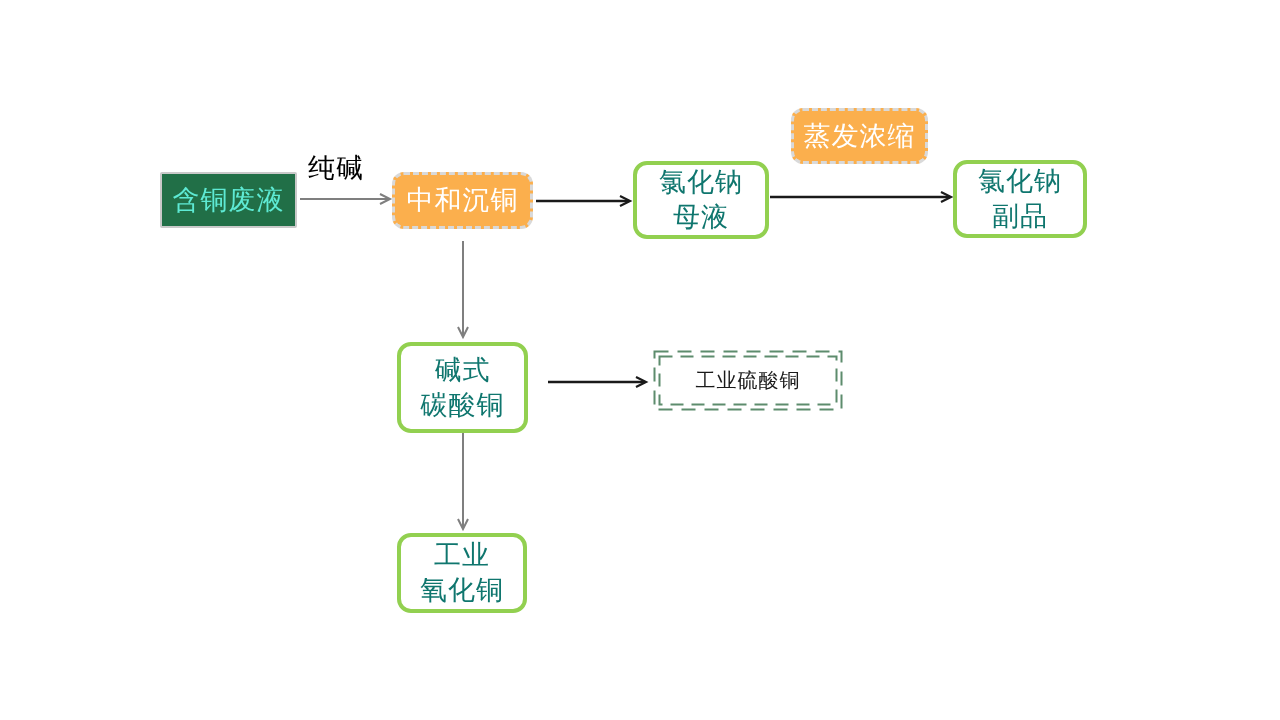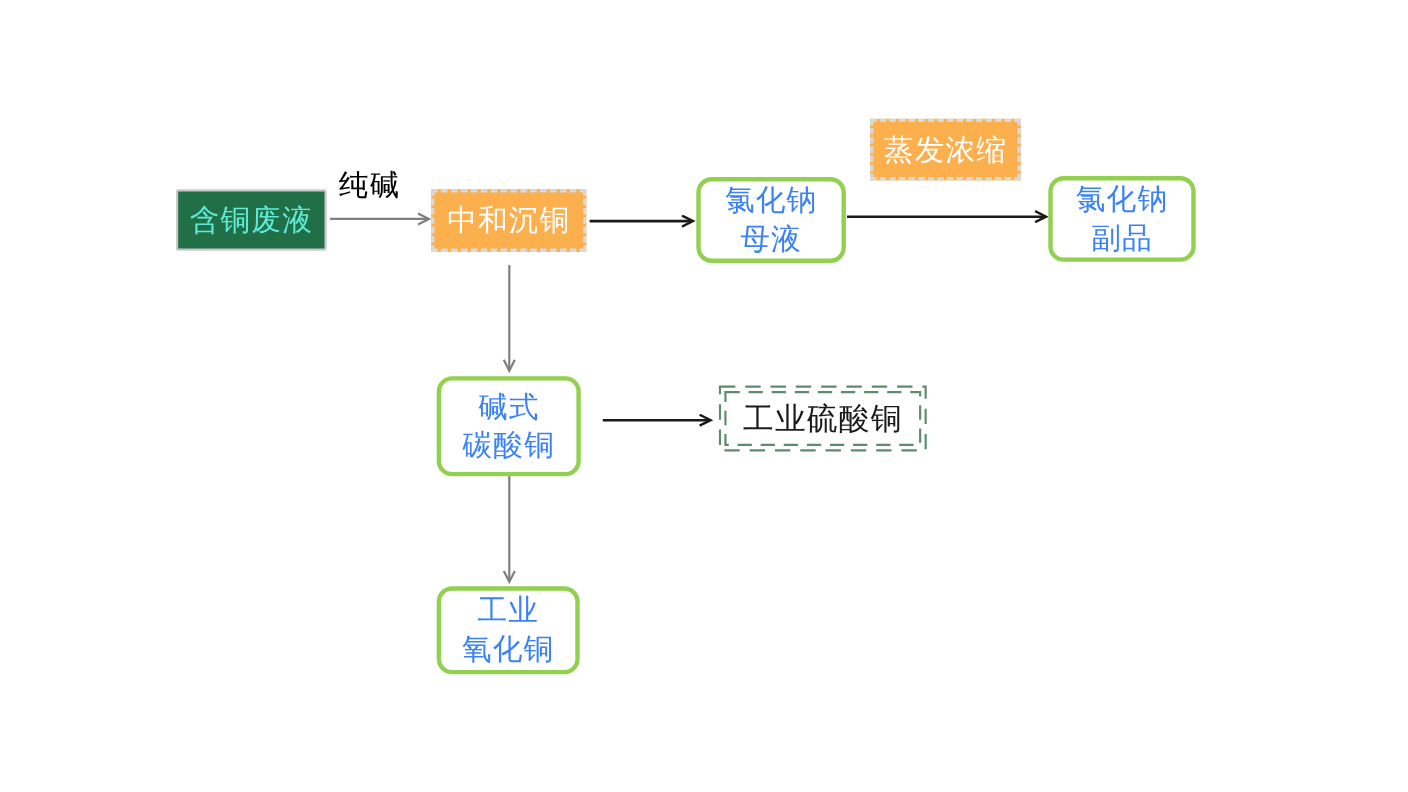--- a/index.html
+++ b/index.html
@@ -35,33 +35,33 @@
   }
   .node-solid-green {
     background: #216F47;
     border: 2px solid #C9C9C9;
     border-radius: 2px;
     color: #5eead4;
   }
   .node-orange {
     background: #FBAF4D;
     border: 3px dashed #D9D9D9;
-    border-radius: 0;
+    border-radius: 12px;
     color: #ffffff;
   }
   .node-green-outline {
     background: #ffffff;
     border: 4px solid #92D050;
     border-radius: 14px;
-    color: #3b82f6;
+    color: #0f766e;
   }
   .node-sulfate {
     background: #ffffff;
     color: #1A1A1A;
-    font-size: 28px;
+    font-size: 20px;
   }
   .node-sulfate .border-svg {
     position: absolute;
     left: 0; top: 0;
     width: 100%;
     height: 100%;
   }
   .node-sulfate .node-label {
     position: relative;
   }

